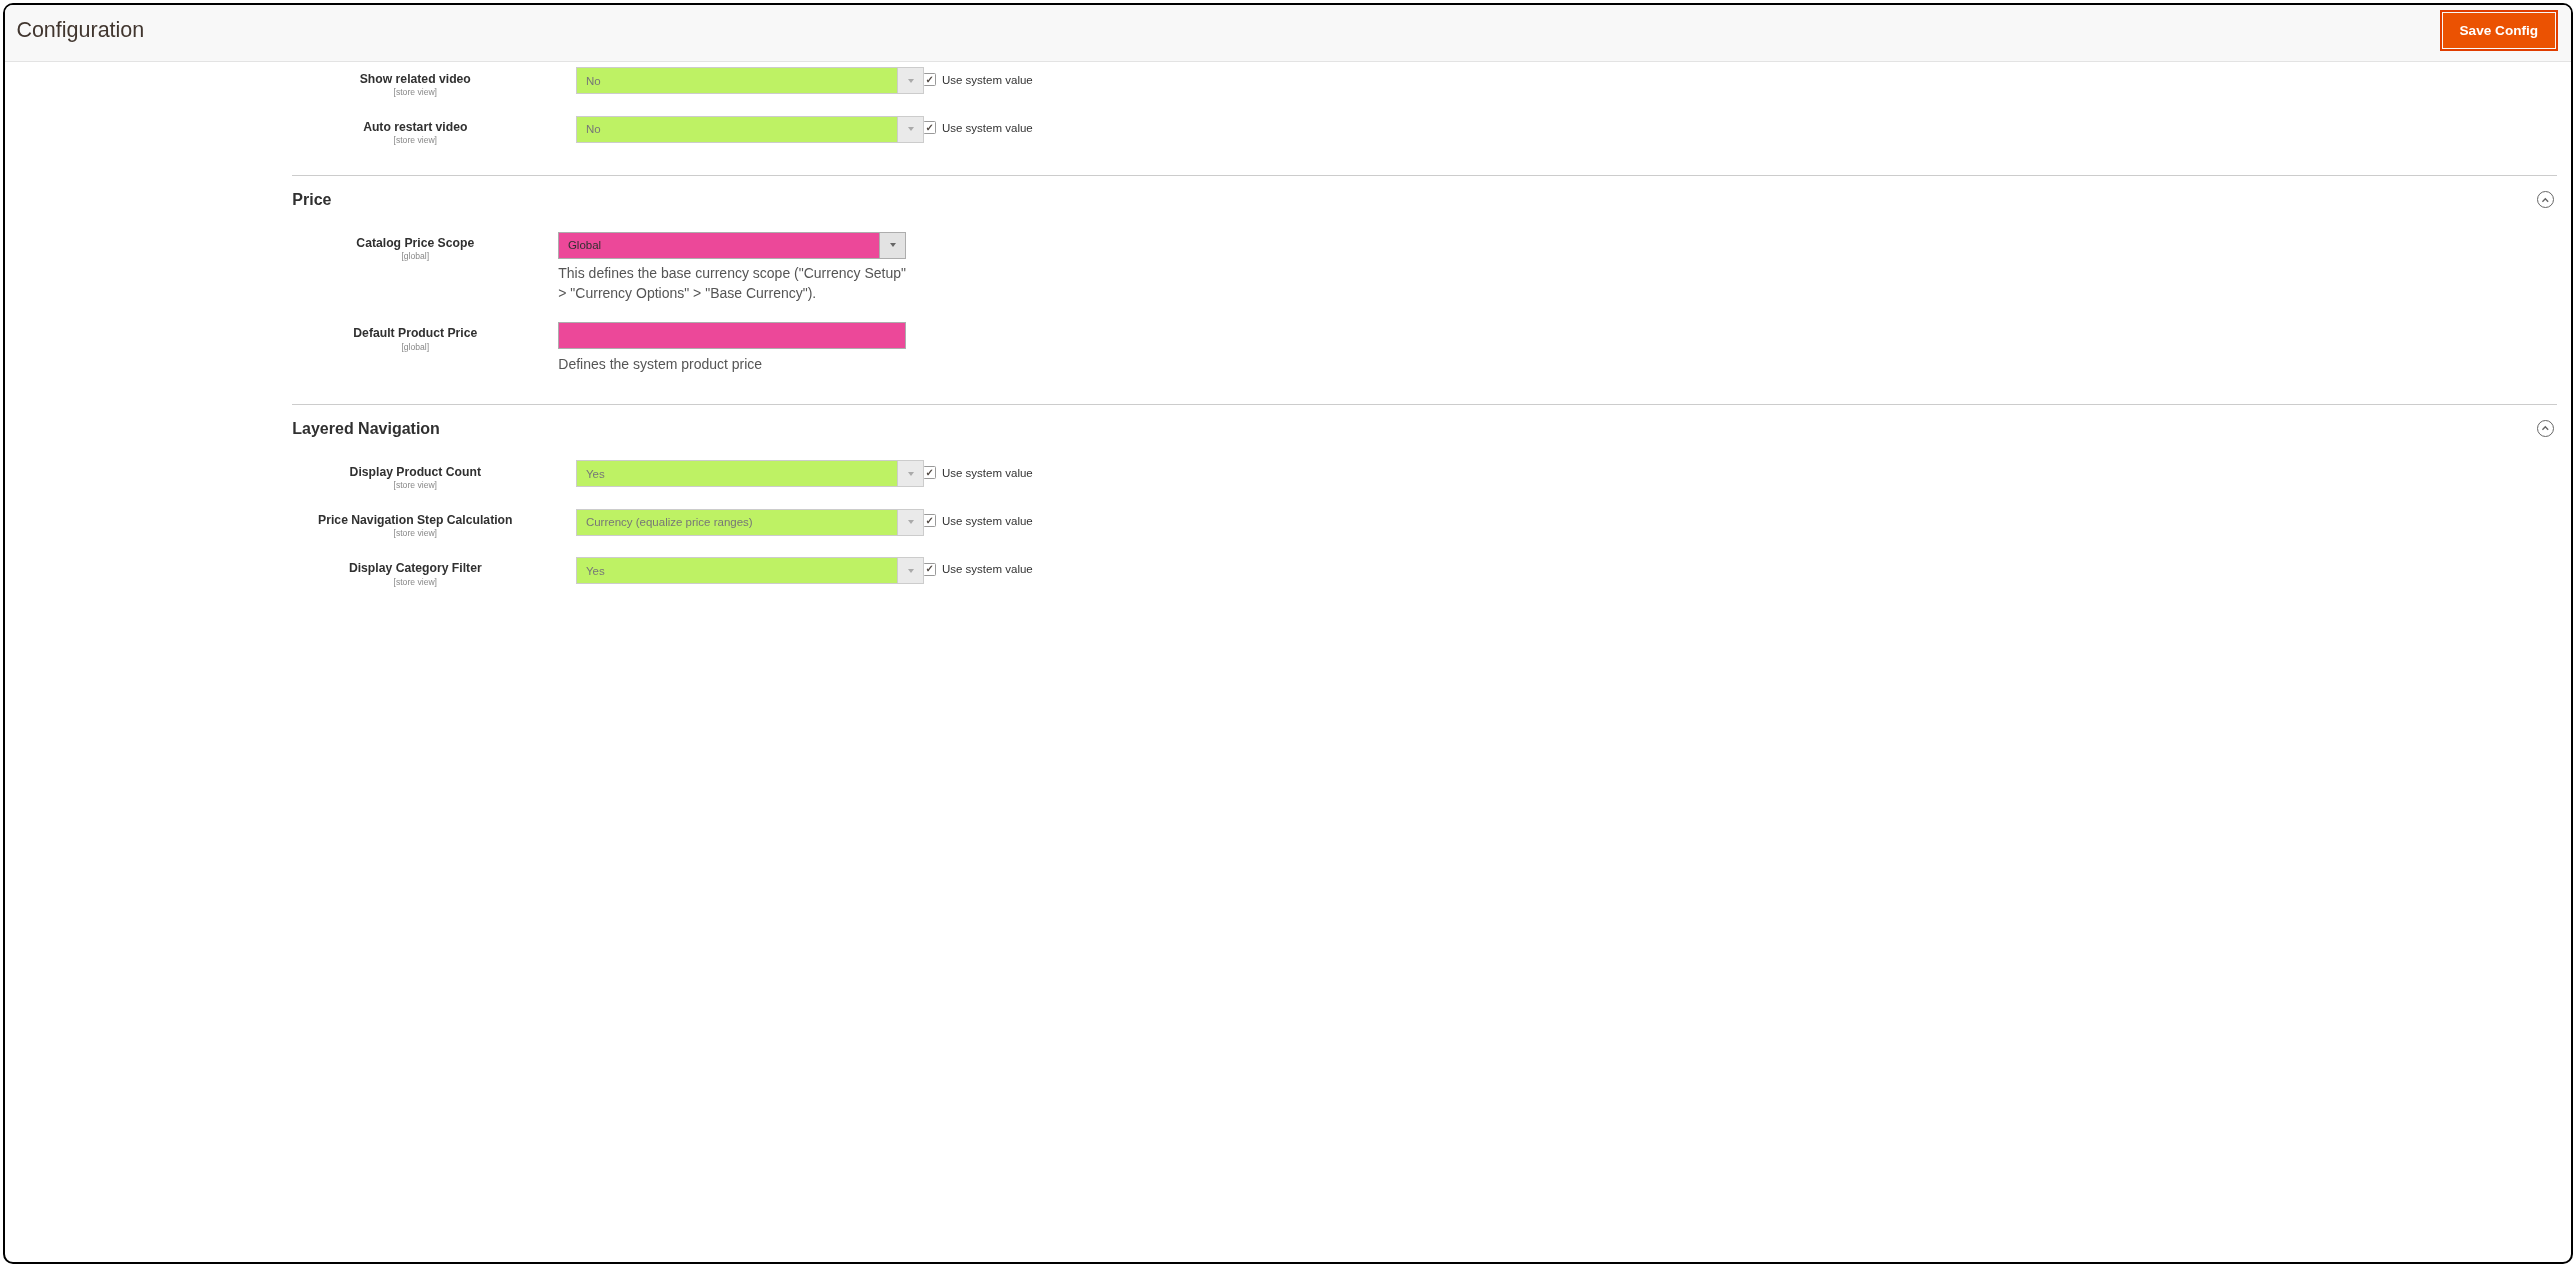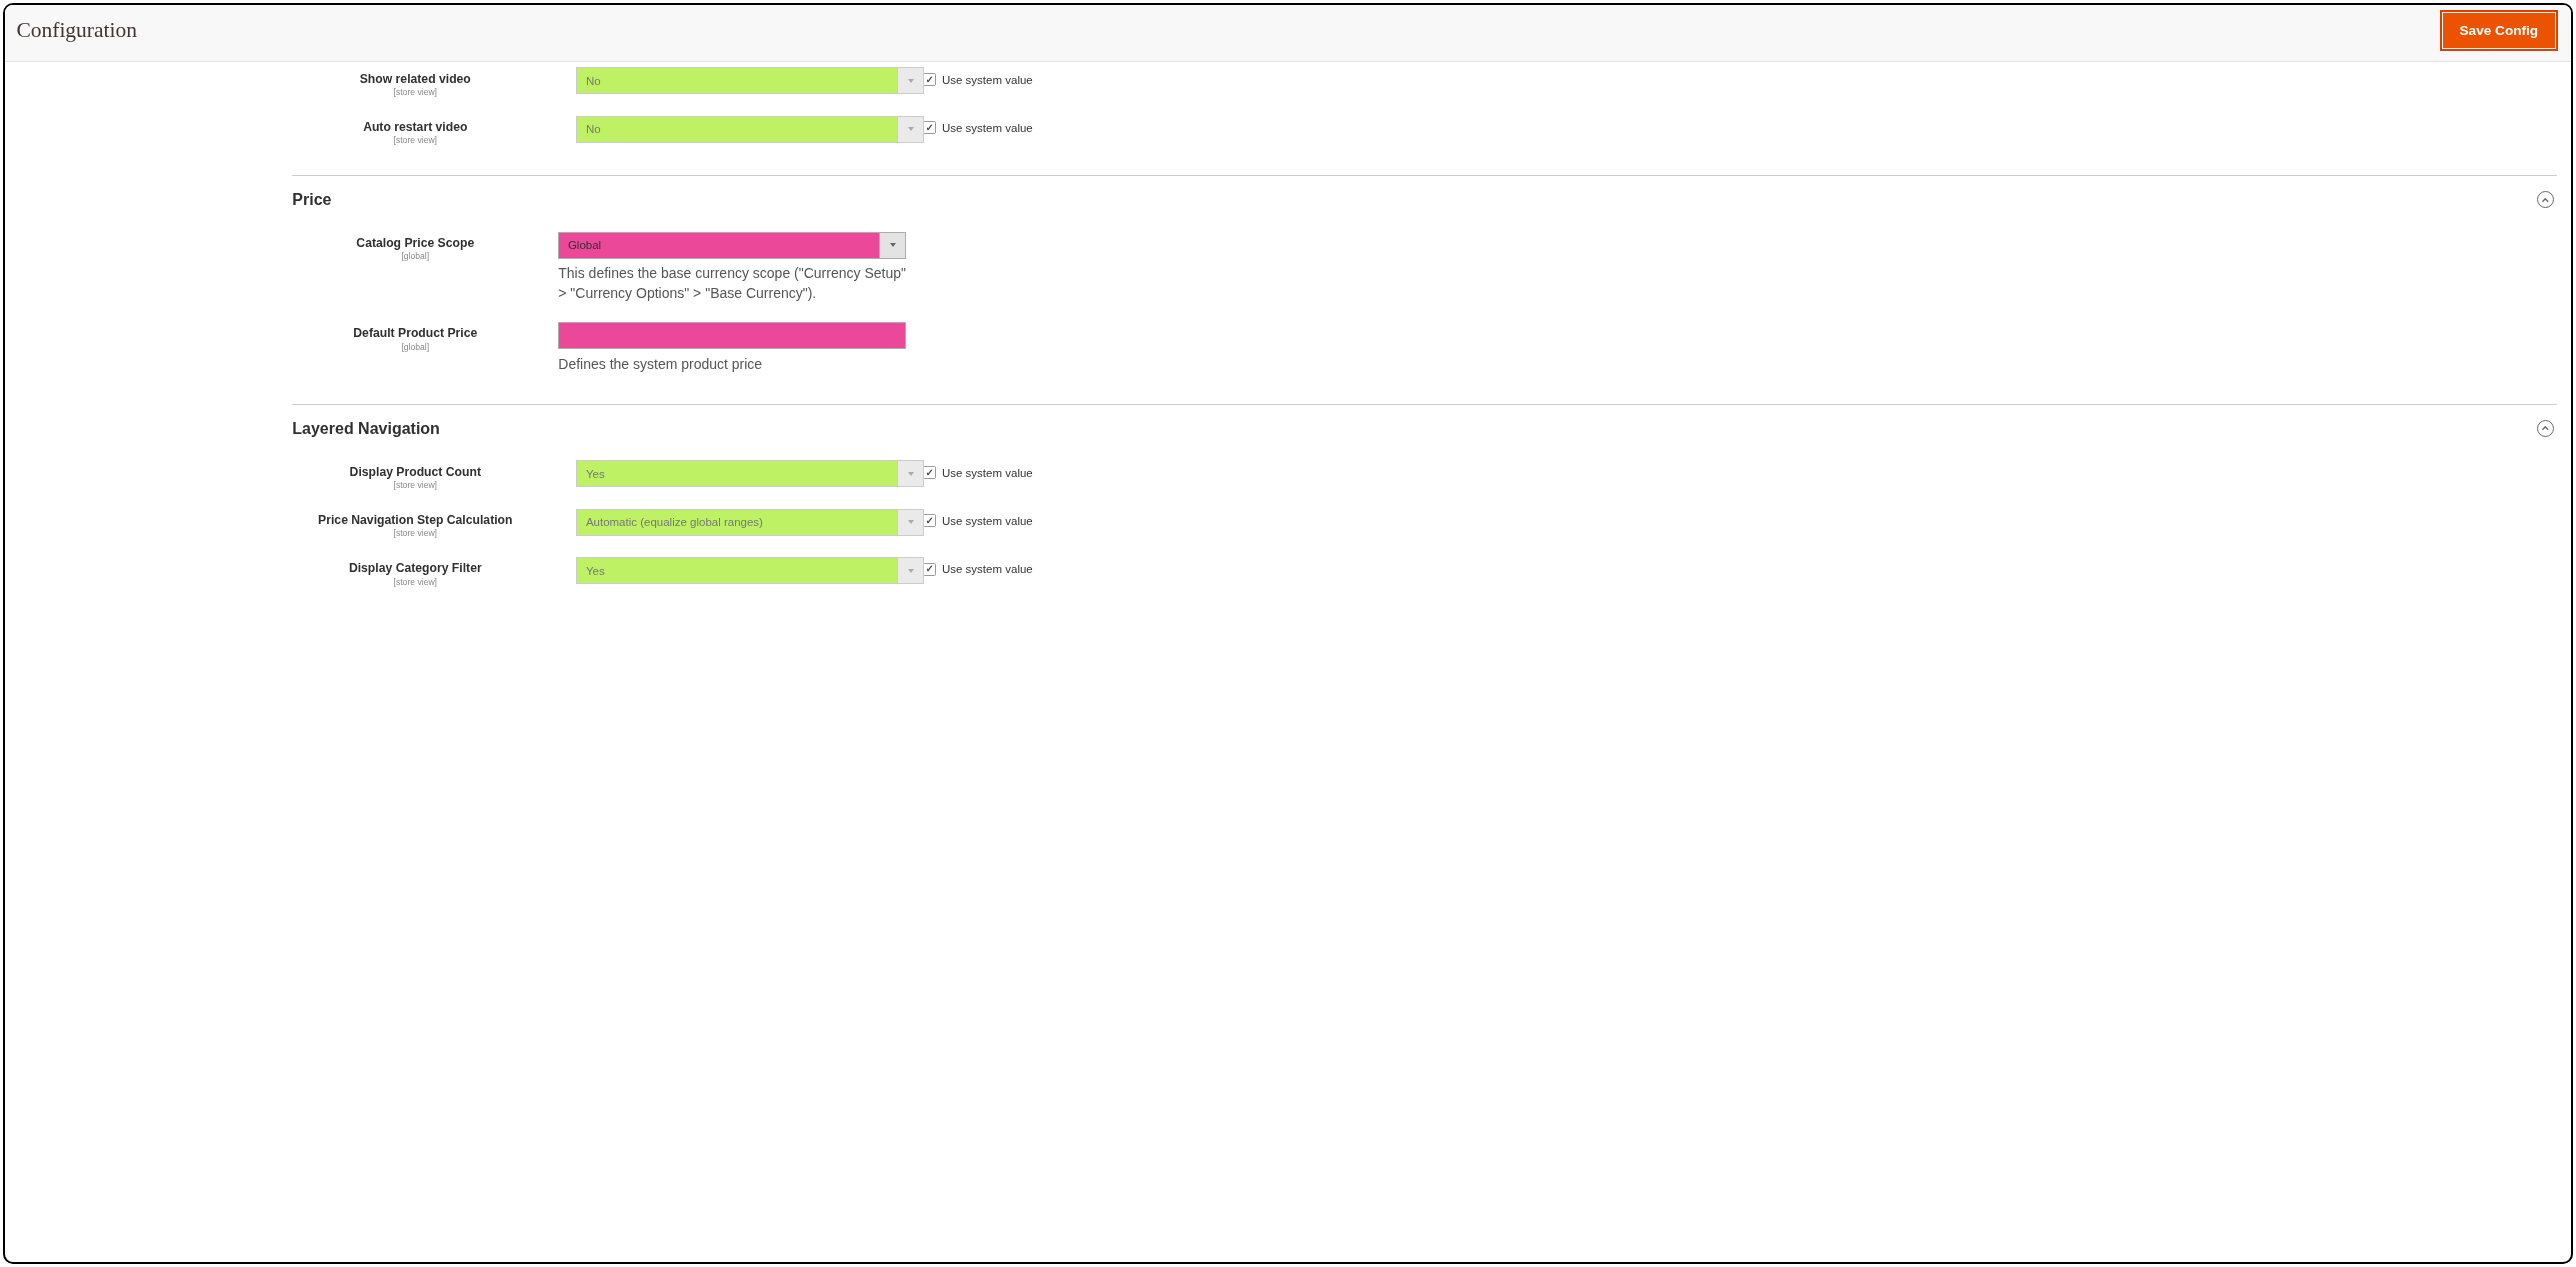--- a/index.html
+++ b/index.html
@@ -4,21 +4,21 @@
 <style>
   * { box-sizing: border-box; margin: 0; padding: 0; }
   html, body { font-family: -apple-system, BlinkMacSystemFont, "Segoe UI", Helvetica, Arial, sans-serif; color: #333; background: #fff; }
   .outer { border: 2.9px solid #000; border-radius: 10px; margin: 2.9px; height: calc(100vh - 5.7px); overflow: hidden; display: flex; flex-direction: column; }
   .header-bar {
     background: #f8f8f8;
     border-bottom: 0.7px solid #e3e3e3;
     display: flex; align-items: center; justify-content: space-between;
     padding: 8.6px 16px 13px 11.5px;
   }
-  .page-title { font-size: 21.5px; font-weight: 400; color: #41362f; font-family: Liberation Serif, serif; }
+  .page-title { font-size: 21.5px; font-weight: 400; color: #41362f; }
   .save-btn {
     background: #eb5202;
     color: #fff;
     font-size: 13.6px;
     font-weight: 600;
     padding: 8.6px 16px;
     border: 0.7px solid #eb5202;
     cursor: pointer;
     outline: 2.2px solid #e03d00;
     outline-offset: 1.4px;
@@ -195,21 +195,21 @@
         </div>
       </div>
 
       <div class="field-row">
         <div class="label-col">
           <span class="field-label">Price Navigation Step Calculation</span>
           <span class="field-scope">[store view]</span>
         </div>
         <div class="input-col">
           <div class="select disabled">
-            <span class="select-value">Automatic (equalize global ranges)</span>
+            <span class="select-value">Currency (equalize price ranges)</span>
             <span class="select-caret">
                 <span class="caret-down"></span>
               </span>
           </div>
         </div>
         <div class="extra-col">
           <span class="checkbox checked"></span>
           <span class="checkbox-label">Use system value</span>
         </div>
       </div>

